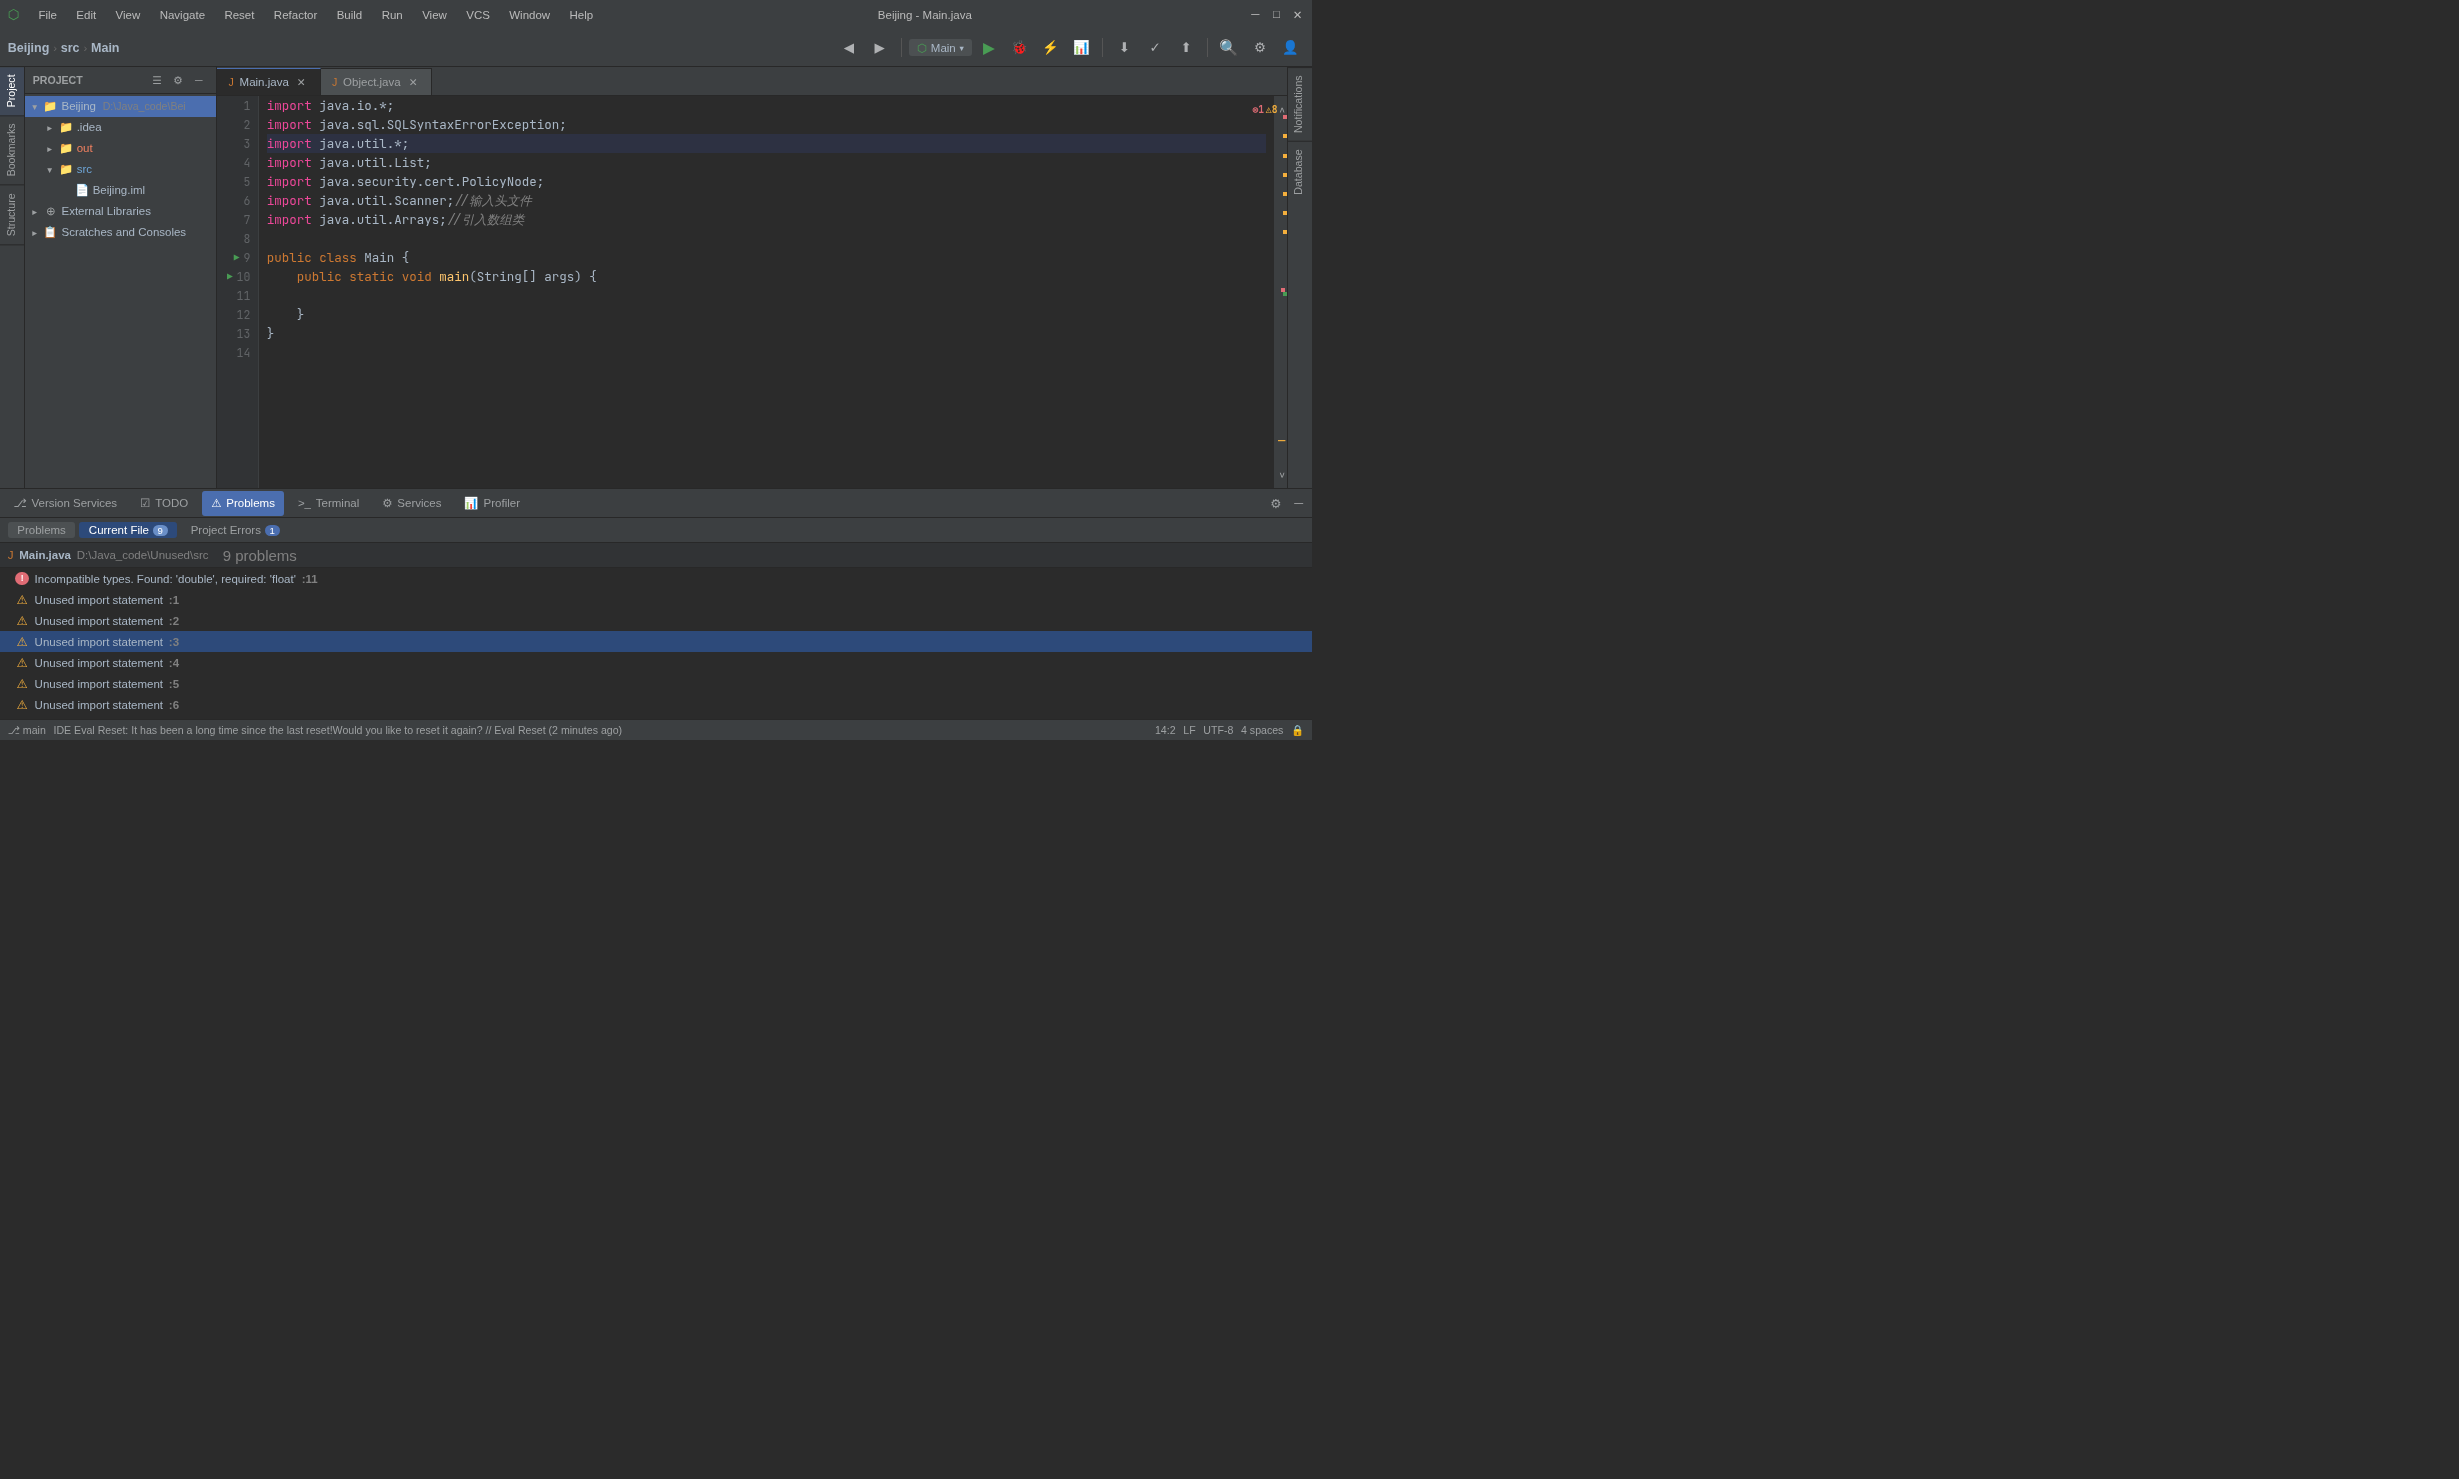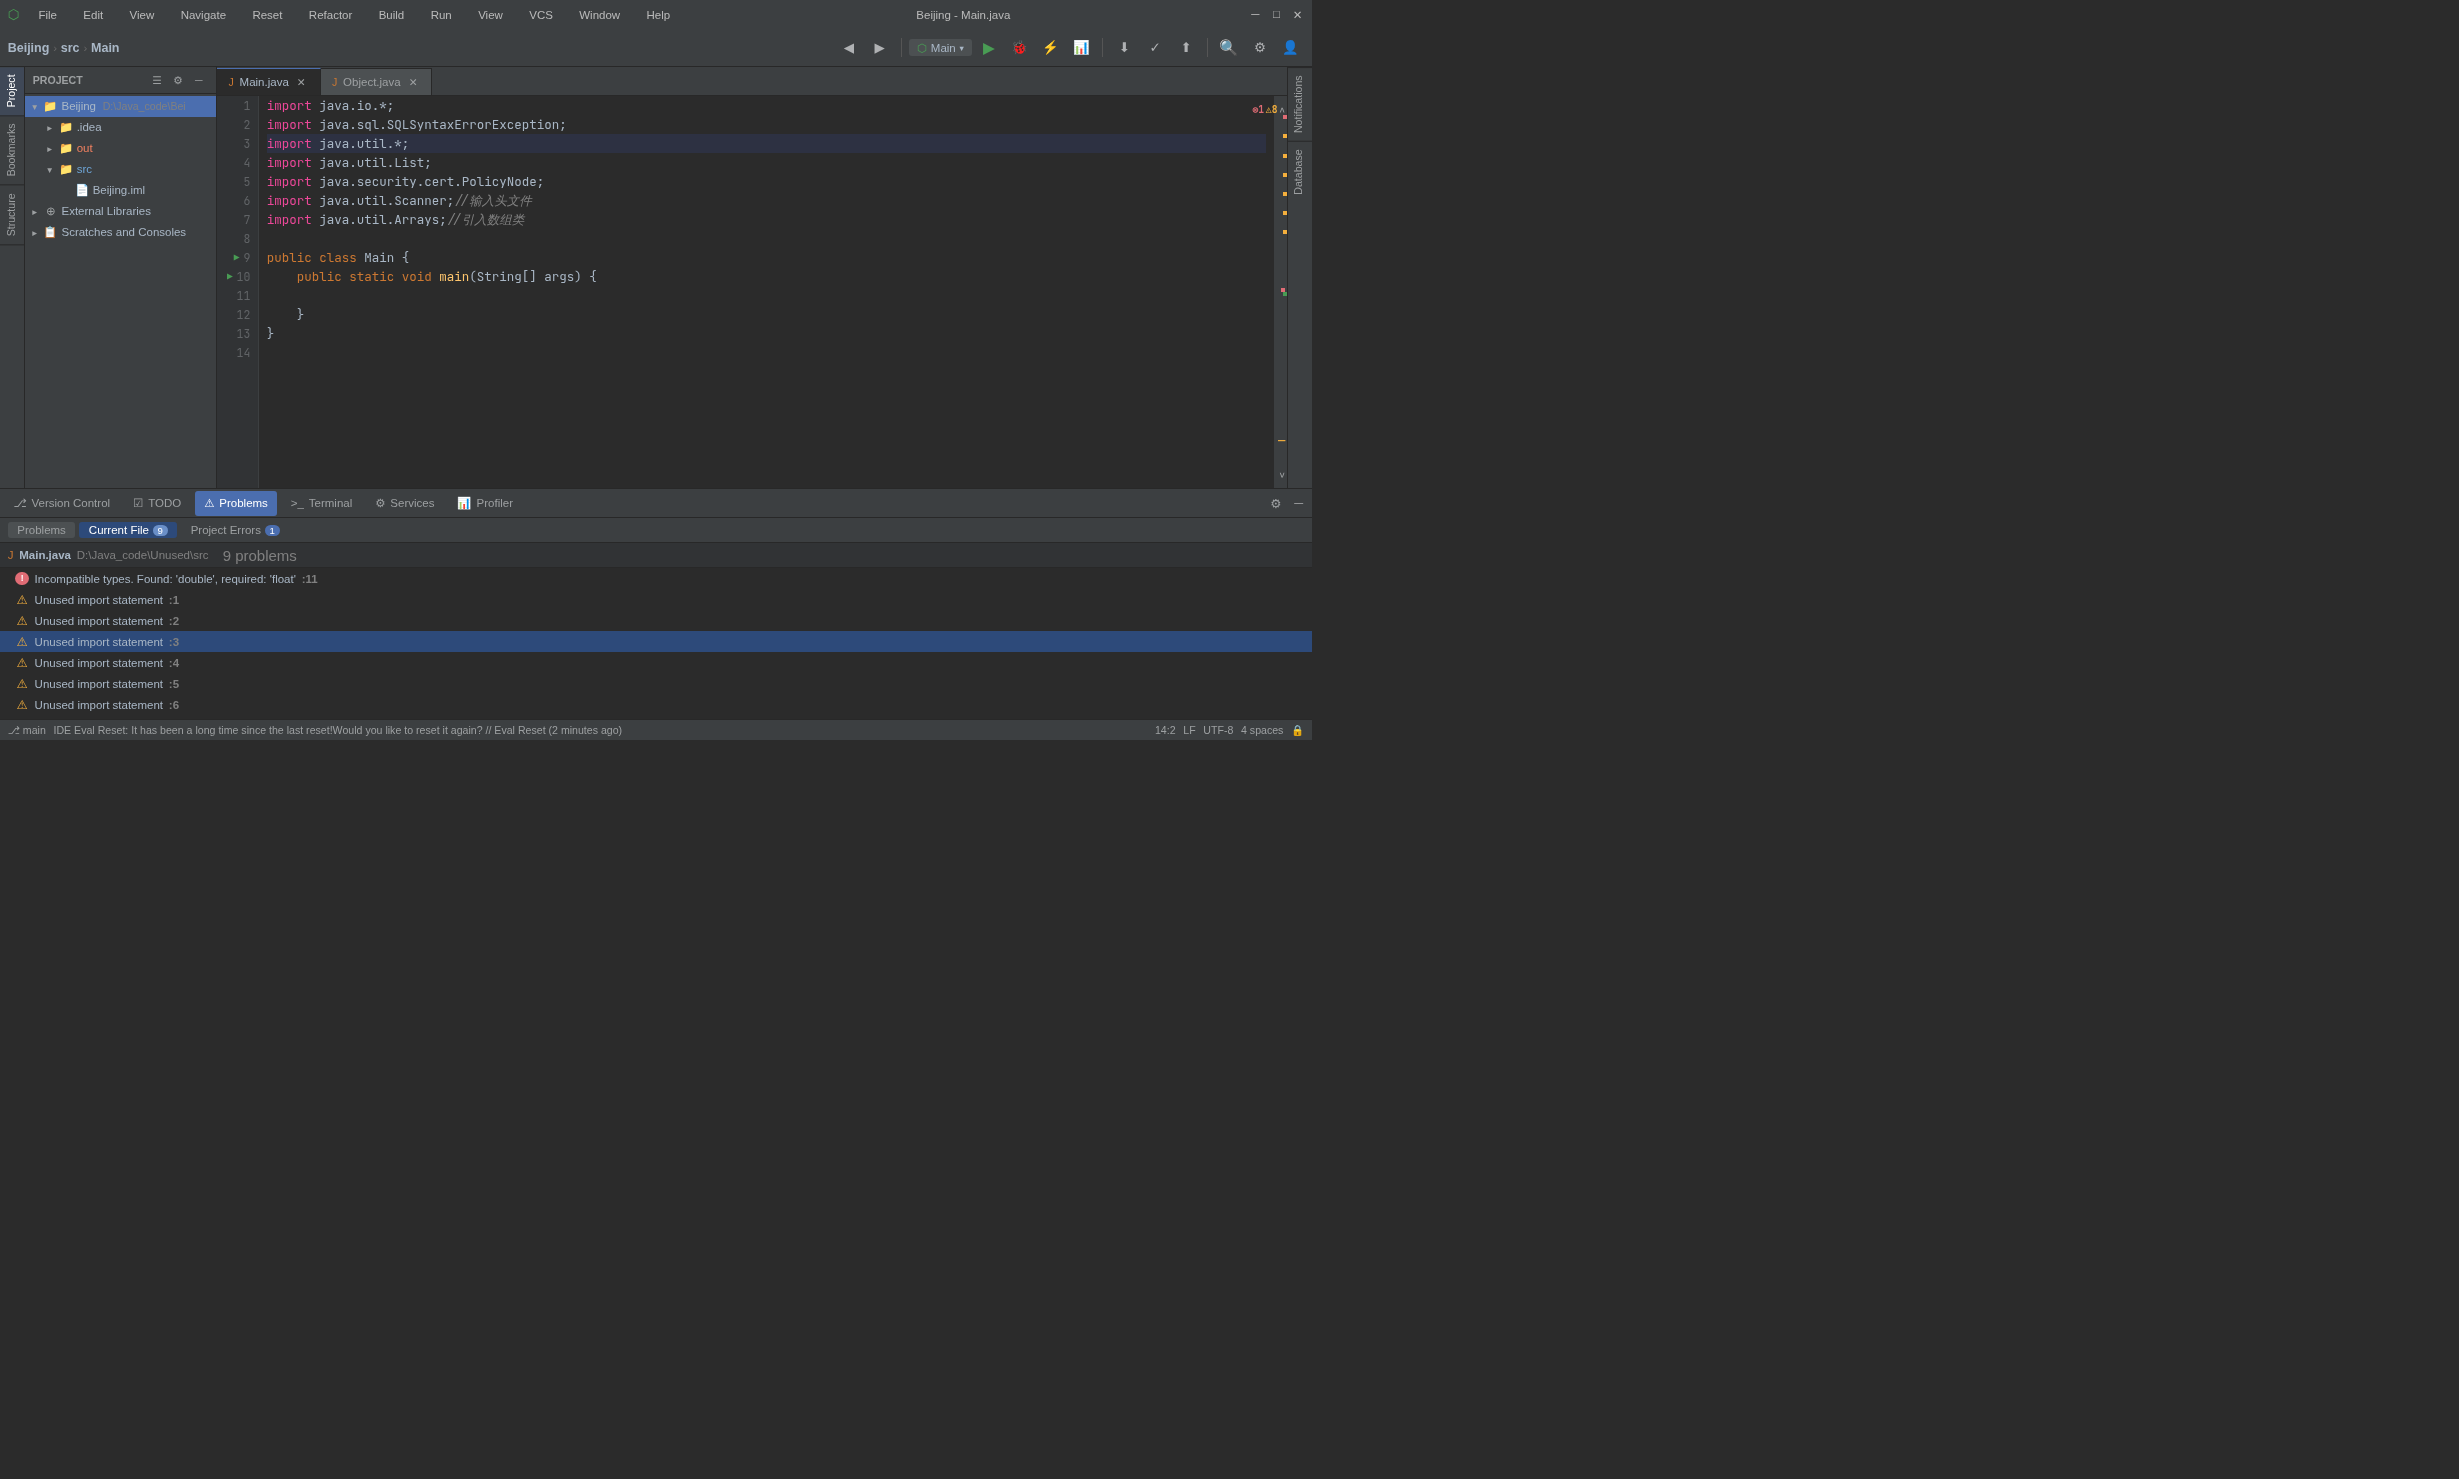--- a/index.html
+++ b/index.html
@@ -29,21 +29,21 @@
       display: flex;
       align-items: center;
       gap: 7.7px;
     }
     .app-icon {
       width: 15.4px;
       height: 15.4px;
     }
     .menu-bar {
       display: flex;
-      gap: 11px;
+      gap: 4px;
     }
     .menu-item {
       padding: 1.9px 7.7px;
       cursor: pointer;
       color: #bbbbbb;
       font-size: 11.5px;
       border-radius: 1.9px;
     }
     .title-center {
       color: #bbbbbb;
@@ -739,21 +739,21 @@
     <div class="right-vtab">Notifications</div>
     <div class="right-vtab">Database</div>
   </div>
 
 </div>
 
 <div class="bottom-panel">
   <div class="bottom-tabs">
     <div class="bottom-tab">
       <span>⎇</span>
-      <span>Version Control</span>
+      <span>Version Services</span>
     </div>
     <div class="bottom-tab">
       <span>☑</span>
       <span>TODO</span>
     </div>
     <div class="bottom-tab active">
       <span>⚠</span>
       <span>Problems</span>
     </div>
     <div class="bottom-tab">

